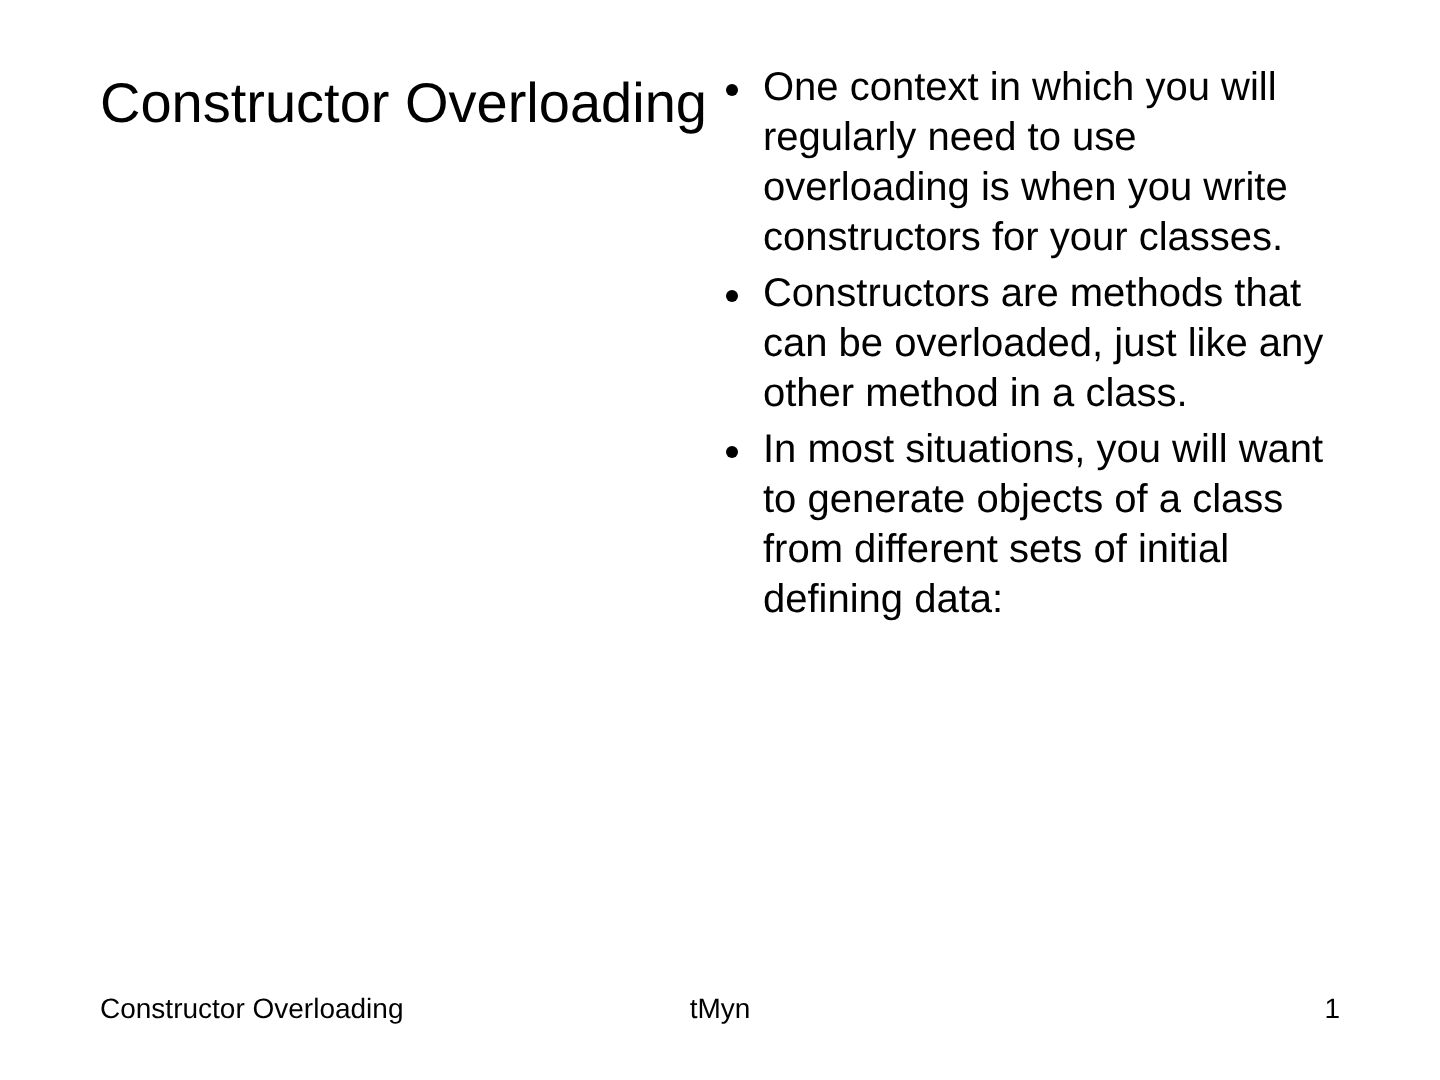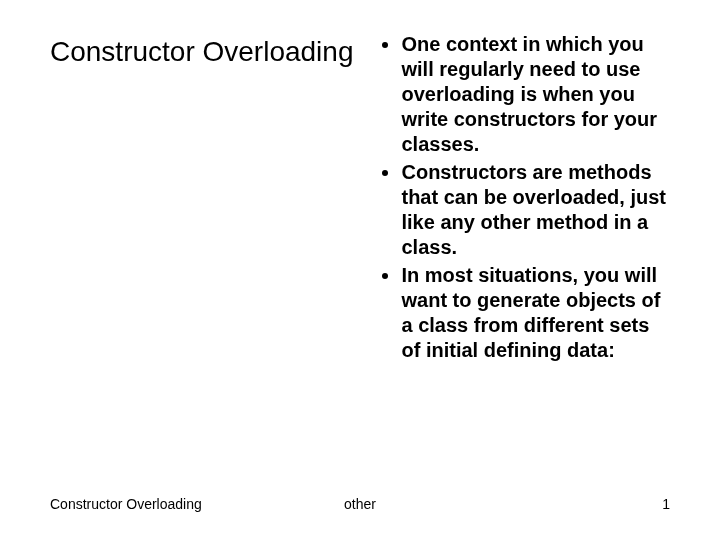--- a/index.html
+++ b/index.html
@@ -34,22 +34,21 @@
       flex: 1;
     }
     .content ul {
       list-style-type: disc;
       padding-left: 28px;
     }
     .content li {
       font-size: 20px;
       line-height: 1.25;
       margin-bottom: 3px;
-      font-weight: bold;
-      margin-left: 20px;
+      font-weight: normal;
     }
     .footer {
       position: absolute;
       bottom: 28px;
       left: 50px;
       right: 50px;
       display: flex;
       justify-content: space-between;
       font-size: 14px;
       color: #000000;
@@ -74,16 +73,16 @@
   <h1 class="title">Constructor Overloading</h1>
   <div class="content">
     <ul>
       <li>One context in which you will regularly need to use overloading is when you write constructors for your classes.</li>
       <li>Constructors are methods that can be overloaded, just like any other method in a class.</li>
       <li>In most situations, you will want to generate objects of a class from different sets of initial defining data:</li>
     </ul>
   </div>
   <div class="footer">
     <span class="footer-left">Constructor Overloading</span>
-    <span class="footer-center">other</span>
+    <span class="footer-center">tMyn</span>
     <span class="footer-right">1</span>
   </div>
 </div>
 
 </body></html>

